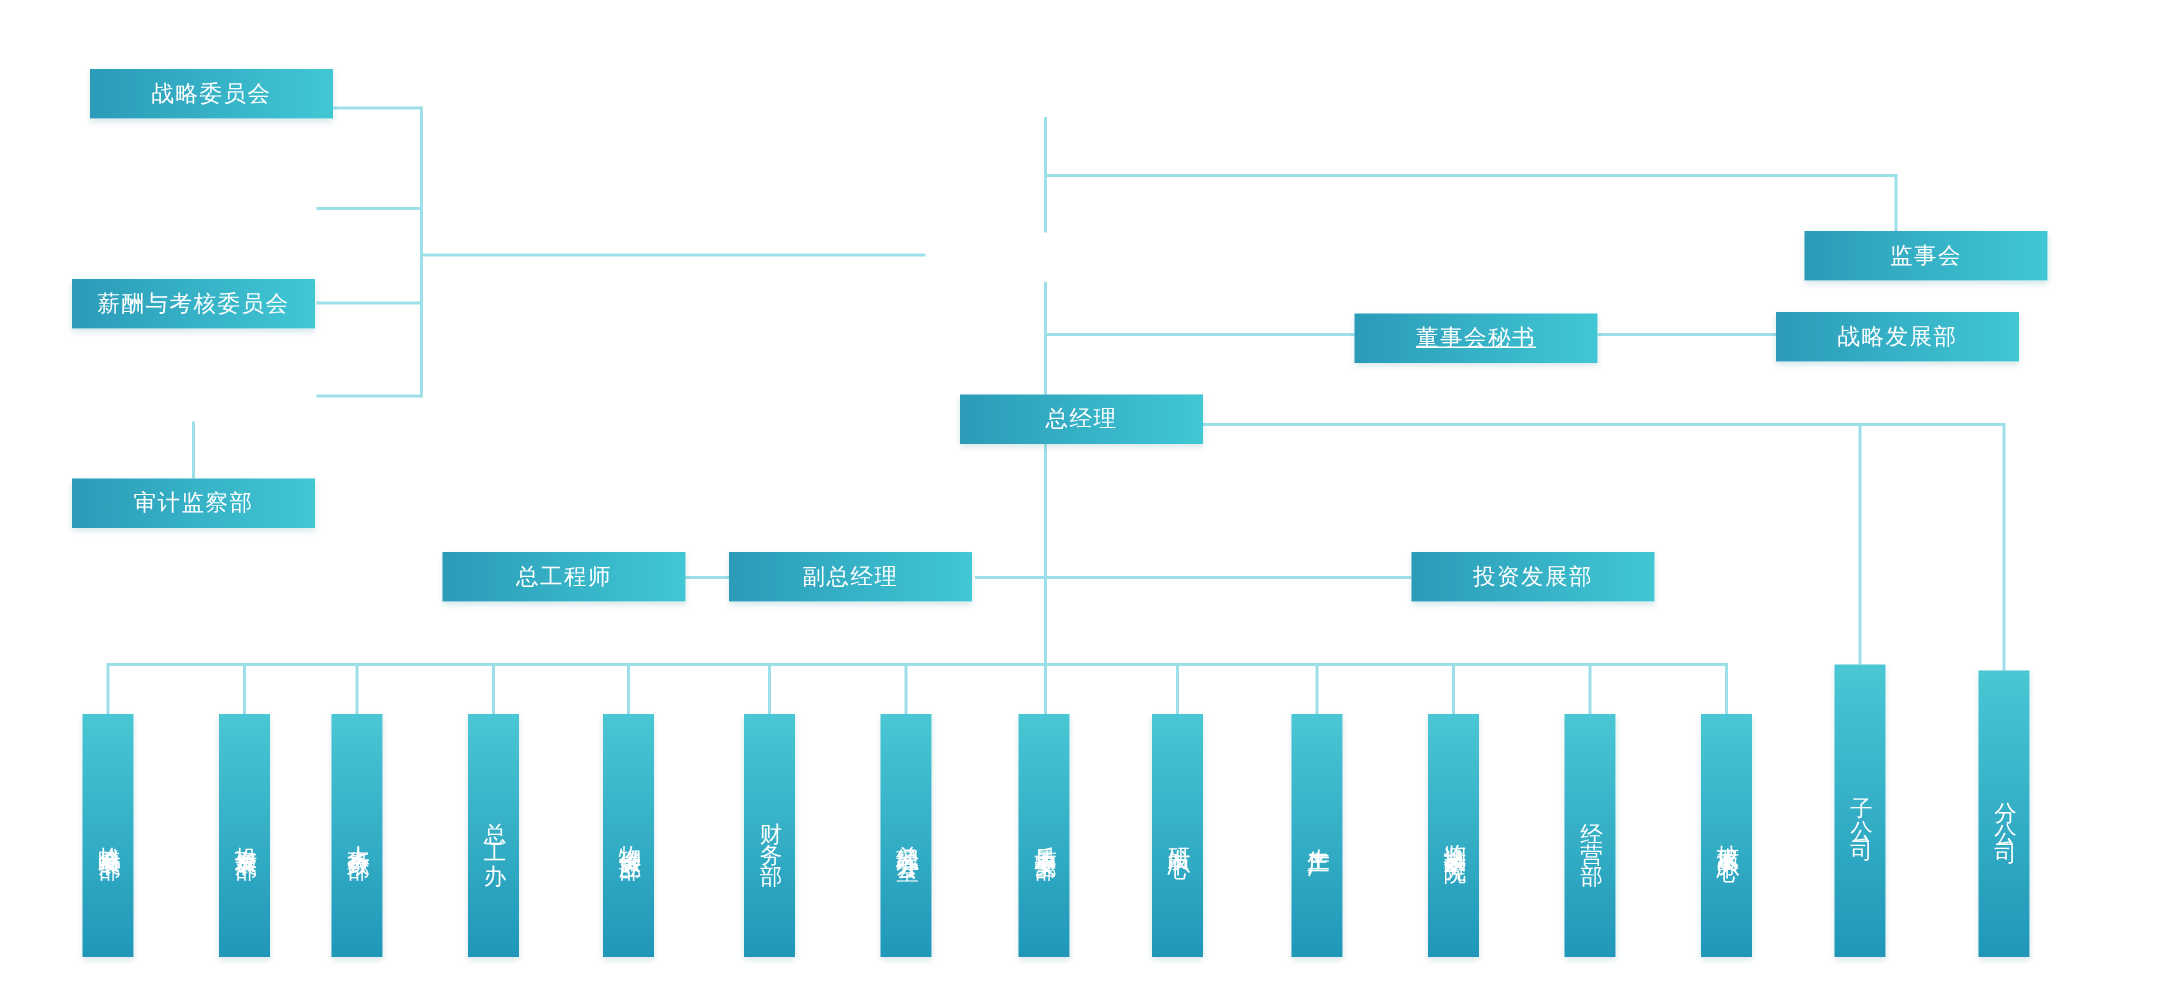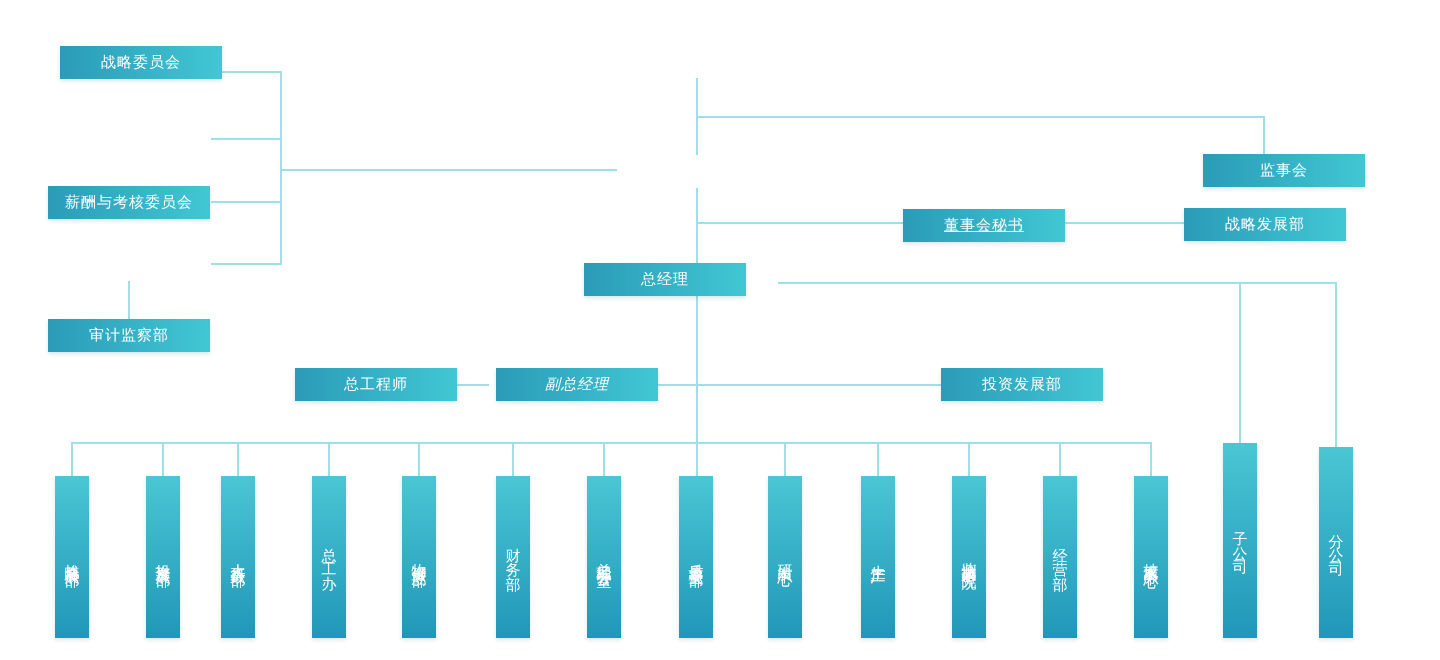--- a/index.html
+++ b/index.html
@@ -78,38 +78,38 @@
 
   <div class="node h-node" style="left:1203px;top:154px;">
     <span>监事会</span>
   </div>
   <div class="node h-node" style="left:903px;top:209px;text-decoration:underline;">
     <span>董事会秘书</span>
   </div>
   <div class="node h-node" style="left:1184px;top:208px;">
     <span>战略发展部</span>
   </div>
-  <div class="node h-node" style="left:584px;top:263px;">
+  <div class="node h-node" style="left:640px;top:263px;">
     <span>总经理</span>
   </div>
 
   <div class="node h-node" style="left:48px;top:46px;margin-left:12px;">
     <span>战略委员会</span>
   </div>
   <div class="node h-node" style="left:48px;top:186px;">
     <span>薪酬与考核委员会</span>
   </div>
   <div class="node h-node" style="left:48px;top:319px;justify-content:center;">
     <span>审计监察部</span>
   </div>
 
   <div class="node h-node" style="left:295px;top:368px;">
     <span>总工程师</span>
   </div>
-  <div class="node h-node" style="left:496px;top:368px;font-style:italic;">
+  <div class="node h-node" style="left:486px;top:368px;">
     <span>副总经理</span>
   </div>
   <div class="node h-node" style="left:941px;top:368px;">
     <span>投资发展部</span>
   </div>
 
   <div class="node v-node" style="left:55px;top:476px;">
     <span>战略发展部</span>
   </div>
   <div class="node v-node" style="left:146px;top:476px;">

